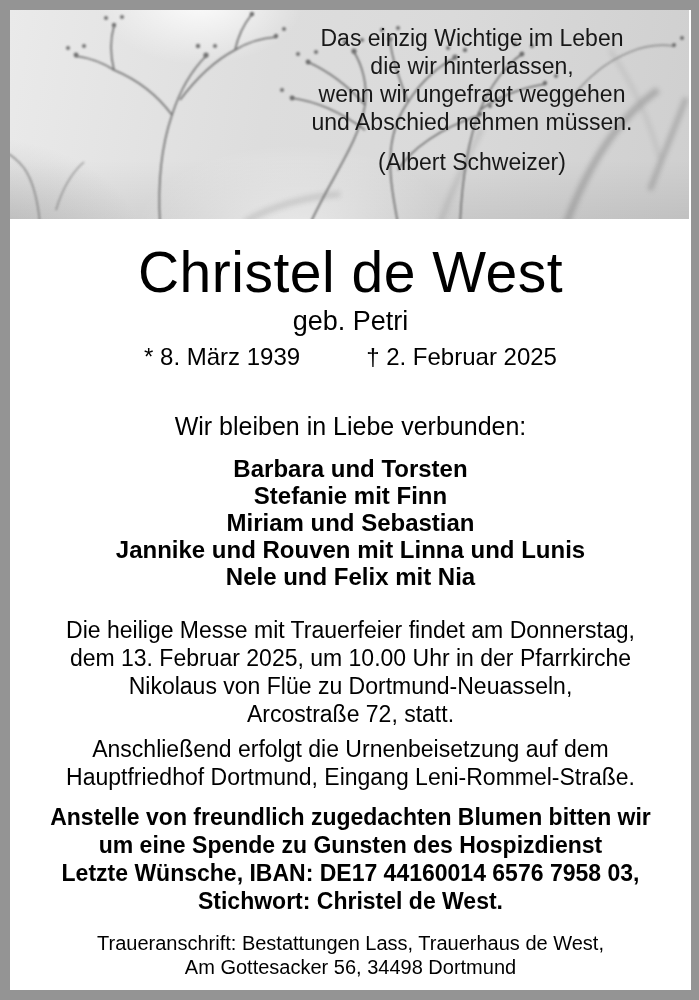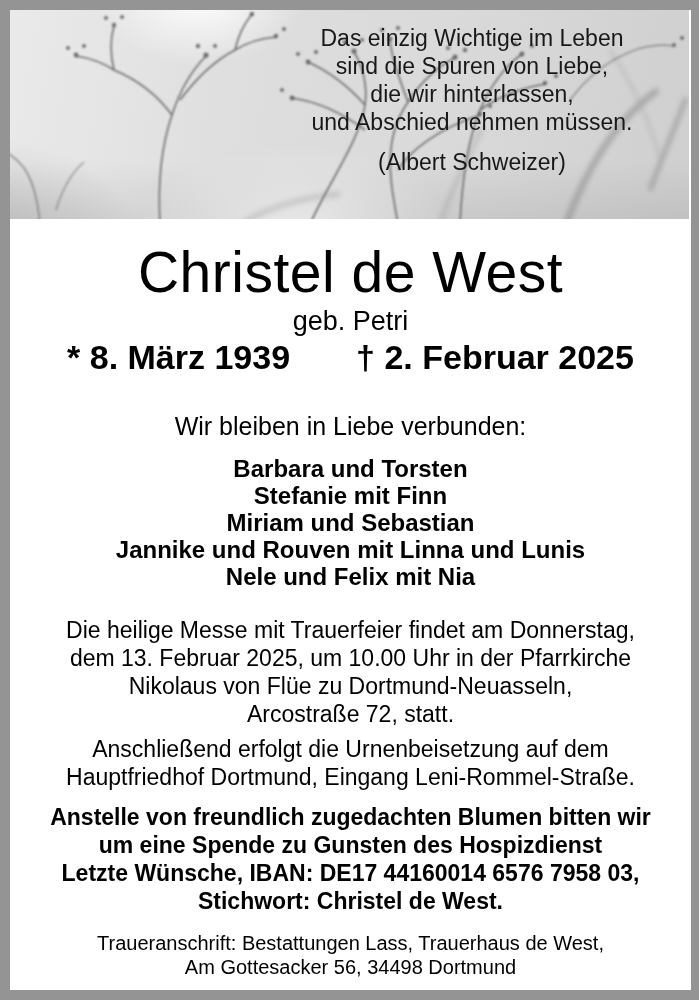--- a/index.html
+++ b/index.html
@@ -49,21 +49,21 @@
   .quote-attr { margin-top: 12px; }
   
   .deceased-name {
     margin-top: 22px;
     font-size: 57px;
     line-height: 62px;
     font-weight: 400;
     letter-spacing: 0.5px;
   }
   .maiden { margin-top: 4px; font-size: 27px; line-height: 28px; }
-  .dates { margin-top: 6px; font-size: 34px; line-height: 32px; font-weight: bold; }
+  .dates { margin-top: 6px; font-size: 24px; line-height: 32px; }
   .dates .birth { margin-right: 66px; }
   .family-intro { margin-top: 38px; font-size: 25px; line-height: 30px; }
   .family-names { margin-top: 14px; font-size: 24px; line-height: 27px; font-weight: 700; }
   .para { font-size: 23px; line-height: 28px; padding: 0 16px; }
   .para-service  { margin-top: 26px; text-align: center; }
   .para-burial   { margin-top: 7px; }
   .para-donation { margin-top: 12px; font-weight: bold; }
   .footer-address { margin-top: 16px; font-size: 20px; line-height: 24px; }
 </style>
 </head>
@@ -148,22 +148,22 @@
             <circle cx="112" cy="7" r="2"></circle>
           <circle cx="266" cy="26" r="2.2"></circle>
             <circle cx="274" cy="19" r="2"></circle>
           <circle cx="242" cy="4" r="2.2"></circle>
           <circle cx="664" cy="35" r="2"></circle>
             <circle cx="672" cy="28" r="2"></circle>
         </g>
       </svg>
       <div class="quote">
         <div>Das einzig Wichtige im Leben</div>
-        <div>sind die Spuren von Liebe,</div>
         <div>die wir hinterlassen,</div>
+        <div>wenn wir ungefragt weggehen</div>
         <div>und Abschied nehmen müssen.</div>
         <div class="quote-attr">(Albert Schweizer)</div>
       </div>
     </div>
 
     <div class="deceased-name">Christel de West</div>
     <div class="maiden">geb. Petri</div>
     <div class="dates">
       <span class="birth">* 8. März 1939</span><span>† 2. Februar 2025</span>
     </div>

